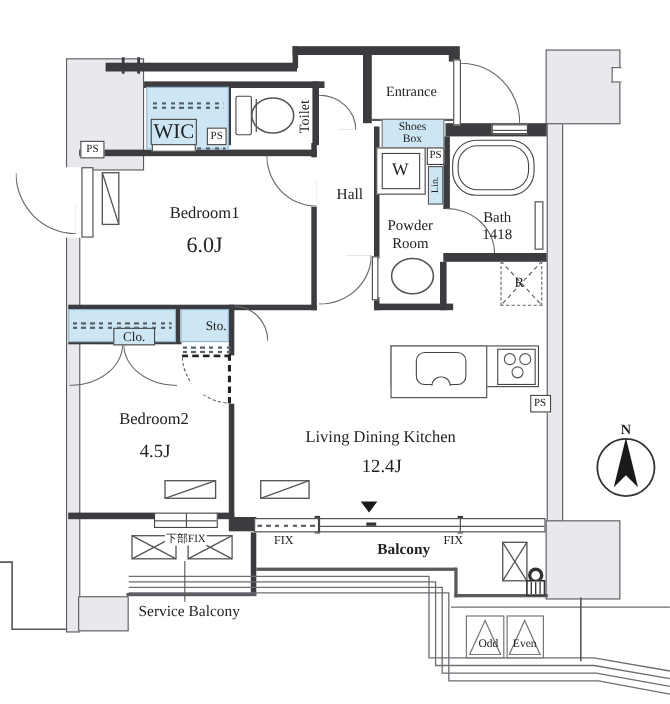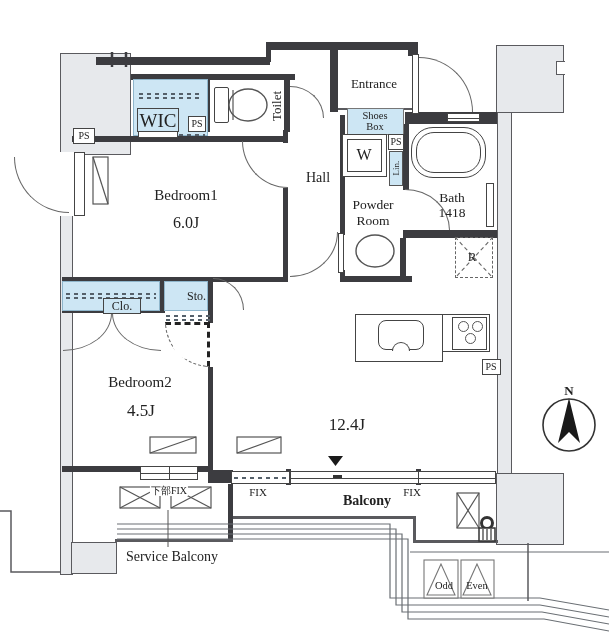--- a/index.html
+++ b/index.html
@@ -222,23 +222,24 @@
         <polygon points="477,564 463,595 491,595" fill="none"></polygon>
     </g>
 
     <g>
       <circle cx="569" cy="425" r="26" fill="#fff" stroke="#333" stroke-width="1.6"></circle>
       <polygon points="569,398 580,443 569,432 558,443" fill="#1a1a1a"></polygon>
     </g>
   </svg>
 
   <div class="lbl" style="left:186px;top:195px;font-size:15px;z-index:9;">Bedroom1</div>
-  <div class="lbl" style="left:186px;top:223px;font-size:16px;z-index:9;">6.0J</div>
+  <div class="lbl" style="left:186px;top:223px;font-size:20px;z-index:9;">6.0J</div>
   <div class="lbl" style="left:140px;top:382px;font-size:15px;z-index:9;">Bedroom2</div>
   <div class="lbl" style="left:141px;top:410px;font-size:17px;z-index:9;">4.5J</div>
+  <div class="lbl" style="left:346px;top:398px;font-size:15px;z-index:9;">Living Dining Kitchen</div>
   <div class="lbl" style="left:347px;top:424px;font-size:17px;z-index:9;">12.4J</div>
   <div class="lbl" style="left:318px;top:178px;font-size:14px;z-index:9;">Hall</div>
   <div class="lbl" style="left:374px;top:83px;font-size:13px;z-index:9;">Entrance</div>
   <div class="lbl vert" style="left:276px;top:106px;font-size:13px;z-index:9;">Toilet</div>
   <div class="lbl" style="left:373px;top:205px;font-size:13.5px;z-index:9;">Powder</div>
   <div class="lbl" style="left:373px;top:221px;font-size:13.5px;z-index:9;">Room</div>
   <div class="lbl" style="left:452px;top:198px;font-size:13.5px;z-index:9;">Bath</div>
   <div class="lbl" style="left:452px;top:213px;font-size:13.5px;z-index:9;">1418</div>
   <div class="lbl" style="left:364px;top:155px;font-size:16px;z-index:9;">W</div>
   <div class="lbl" style="left:158px;top:120px;font-size:19px;z-index:9;">WIC</div>

